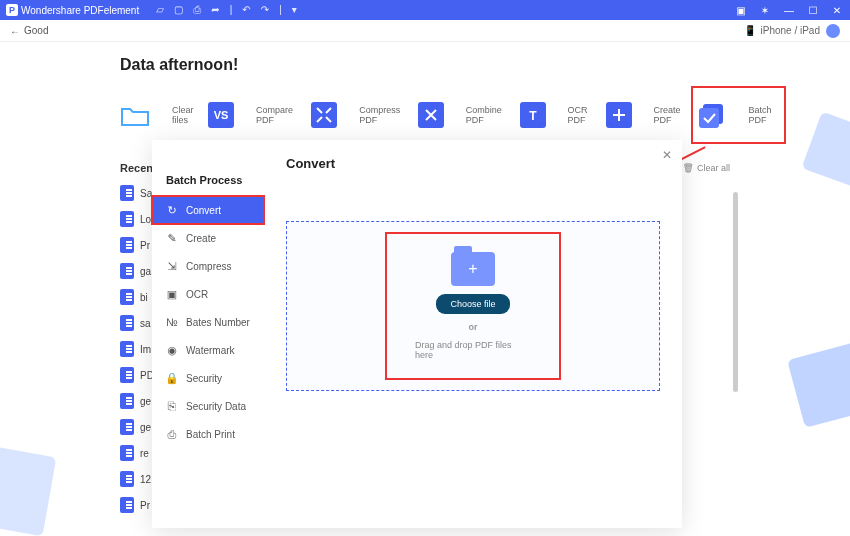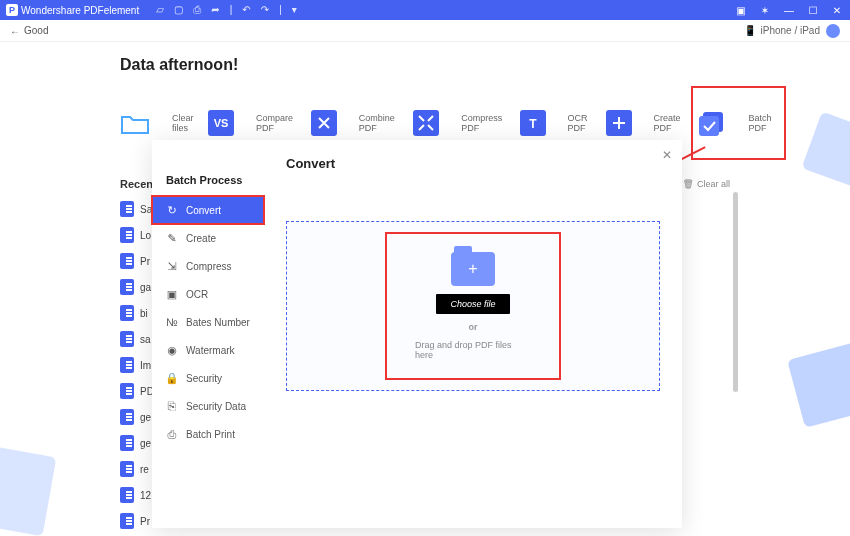--- a/index.html
+++ b/index.html
@@ -18,21 +18,21 @@
 .subbar .dev { display: flex; align-items: center; gap: 4px; color: #666; }
 .subbar .avatar { width: 14px; height: 14px; border-radius: 50%; background: #6b8cff; margin-left: 6px; }
 
 .main { padding: 14px 120px 0 120px; position: relative; height: calc(100% - 42px); }
 .greeting { font-size: 16px; font-weight: 700; color: #222; margin-bottom: 18px; }
 
 .actions { display: flex; justify-content: space-between; gap: 10px; margin-bottom: 24px; }
 .action { display: flex; flex-direction: row; align-items: center; gap: 22px; cursor: pointer; }
 .action .aicon { width: 34px; height: 30px; display: flex; align-items: center; justify-content: center; }
 .action .albl { font-size: 9px; color: #666; }
-.action.hl { border: 2px solid #e33; padding: 20px 6px; margin: -6px -8px; }
+.action.hl { border: 2px solid #e33; padding: 12px 6px; margin: -6px -8px; }
 
 .row { display: flex; align-items: center; justify-content: space-between; }
 .recent-h { font-size: 11px; font-weight: 600; color: #333; }
 .clearall { font-size: 9px; color: #888; display: flex; align-items: center; gap: 3px; }
 
 .recent-list { margin-top: 6px; }
 .ritem { display: flex; align-items: center; gap: 6px; padding: 5px 0; font-size: 10px; color: #444; }
 .ricon { width: 14px; height: 16px; background: #4461f2; border-radius: 2px; position: relative; }
 .ricon::after { content: ""; position: absolute; right: 2px; top: 4px; width: 6px; height: 2px; background: #fff; box-shadow: 0 3px 0 #fff, 0 6px 0 #fff; }
 
@@ -57,21 +57,21 @@
 .sitem.active { background: #4461f2; color: #fff; outline: 2px solid #e33; outline-offset: -1px; }
 .sicon { width: 12px; height: 12px; display: flex; align-items: center; justify-content: center; font-size: 11px; }
 
 .panel { flex: 1; padding: 16px 22px; }
 .panel-title { font-size: 13px; font-weight: 700; color: #222; margin-bottom: 50px; }
 .drop { border: 1px dashed #4461f2; background: #fbfcff; height: 170px; display: flex; align-items: center; justify-content: center; position: relative; }
 .drop-inner { display: flex; flex-direction: column; align-items: center; gap: 8px; border: 2px solid #e33; padding: 18px 28px 18px; width: 176px;}
 .folder { width: 44px; height: 34px; background: #7b95ff; border-radius: 4px; position: relative; }
 .folder::before { content: ""; position: absolute; left: 3px; top: -6px; width: 18px; height: 8px; background: #7b95ff; border-radius: 2px 2px 0 0; }
 .folder .plus { position: absolute; left: 50%; top: 50%; transform: translate(-50%,-50%); color: #fff; font-size: 16px; }
-.choose { background: #000000; color: #fff; font-size: 9px; padding: 5px 14px; border-radius: 1px; border: none; cursor: pointer; font-style: italic; }
+.choose { background: #0c4a6e; color: #fff; font-size: 9px; padding: 5px 14px; border-radius: 9px; border: none; cursor: pointer; }
 .or { font-size: 9px; color: #999; font-weight: bold; }
 .dndtxt { font-size: 9px; color: #888; }
 
 svg { display: block; }
 </style>
 </head>
 <body>
 
 <div class="titlebar">
   <div class="left">
@@ -129,33 +129,33 @@
             <rect width="26" height="26" rx="3" fill="#4461f2"></rect>
             <text x="13" y="17" text-anchor="middle" fill="#fff" font-size="11" font-weight="bold">VS</text>
           </svg>
         </div>
       <div class="albl">Compare PDF</div>
     </div>
     <div class="action">
       <div class="aicon">
           <svg width="26" height="26">
             <rect width="26" height="26" rx="3" fill="#4461f2"></rect>
+            <path d="M6 6l5 5M20 6l-5 5M6 20l5-5M20 20l-5-5" stroke="#fff" stroke-width="2"></path>
+          </svg>
+        </div>
+      <div class="albl">Compress PDF</div>
+    </div>
+    <div class="action">
+      <div class="aicon">
+          <svg width="26" height="26">
+            <rect width="26" height="26" rx="3" fill="#4461f2"></rect>
             <path d="M8 8l10 10M18 8L8 18" stroke="#fff" stroke-width="2"></path>
           </svg>
         </div>
       <div class="albl">Combine PDF</div>
-    </div>
-    <div class="action">
-      <div class="aicon">
-          <svg width="26" height="26">
-            <rect width="26" height="26" rx="3" fill="#4461f2"></rect>
-            <path d="M6 6l5 5M20 6l-5 5M6 20l5-5M20 20l-5-5" stroke="#fff" stroke-width="2"></path>
-          </svg>
-        </div>
-      <div class="albl">Compress PDF</div>
     </div>
     <div class="action">
       <div class="aicon">
           <svg width="26" height="26">
             <rect width="26" height="26" rx="3" fill="#4461f2"></rect>
             <text x="13" y="18" text-anchor="middle" fill="#fff" font-size="12" font-weight="bold">T</text>
           </svg>
         </div>
       <div class="albl">OCR PDF</div>
     </div>

